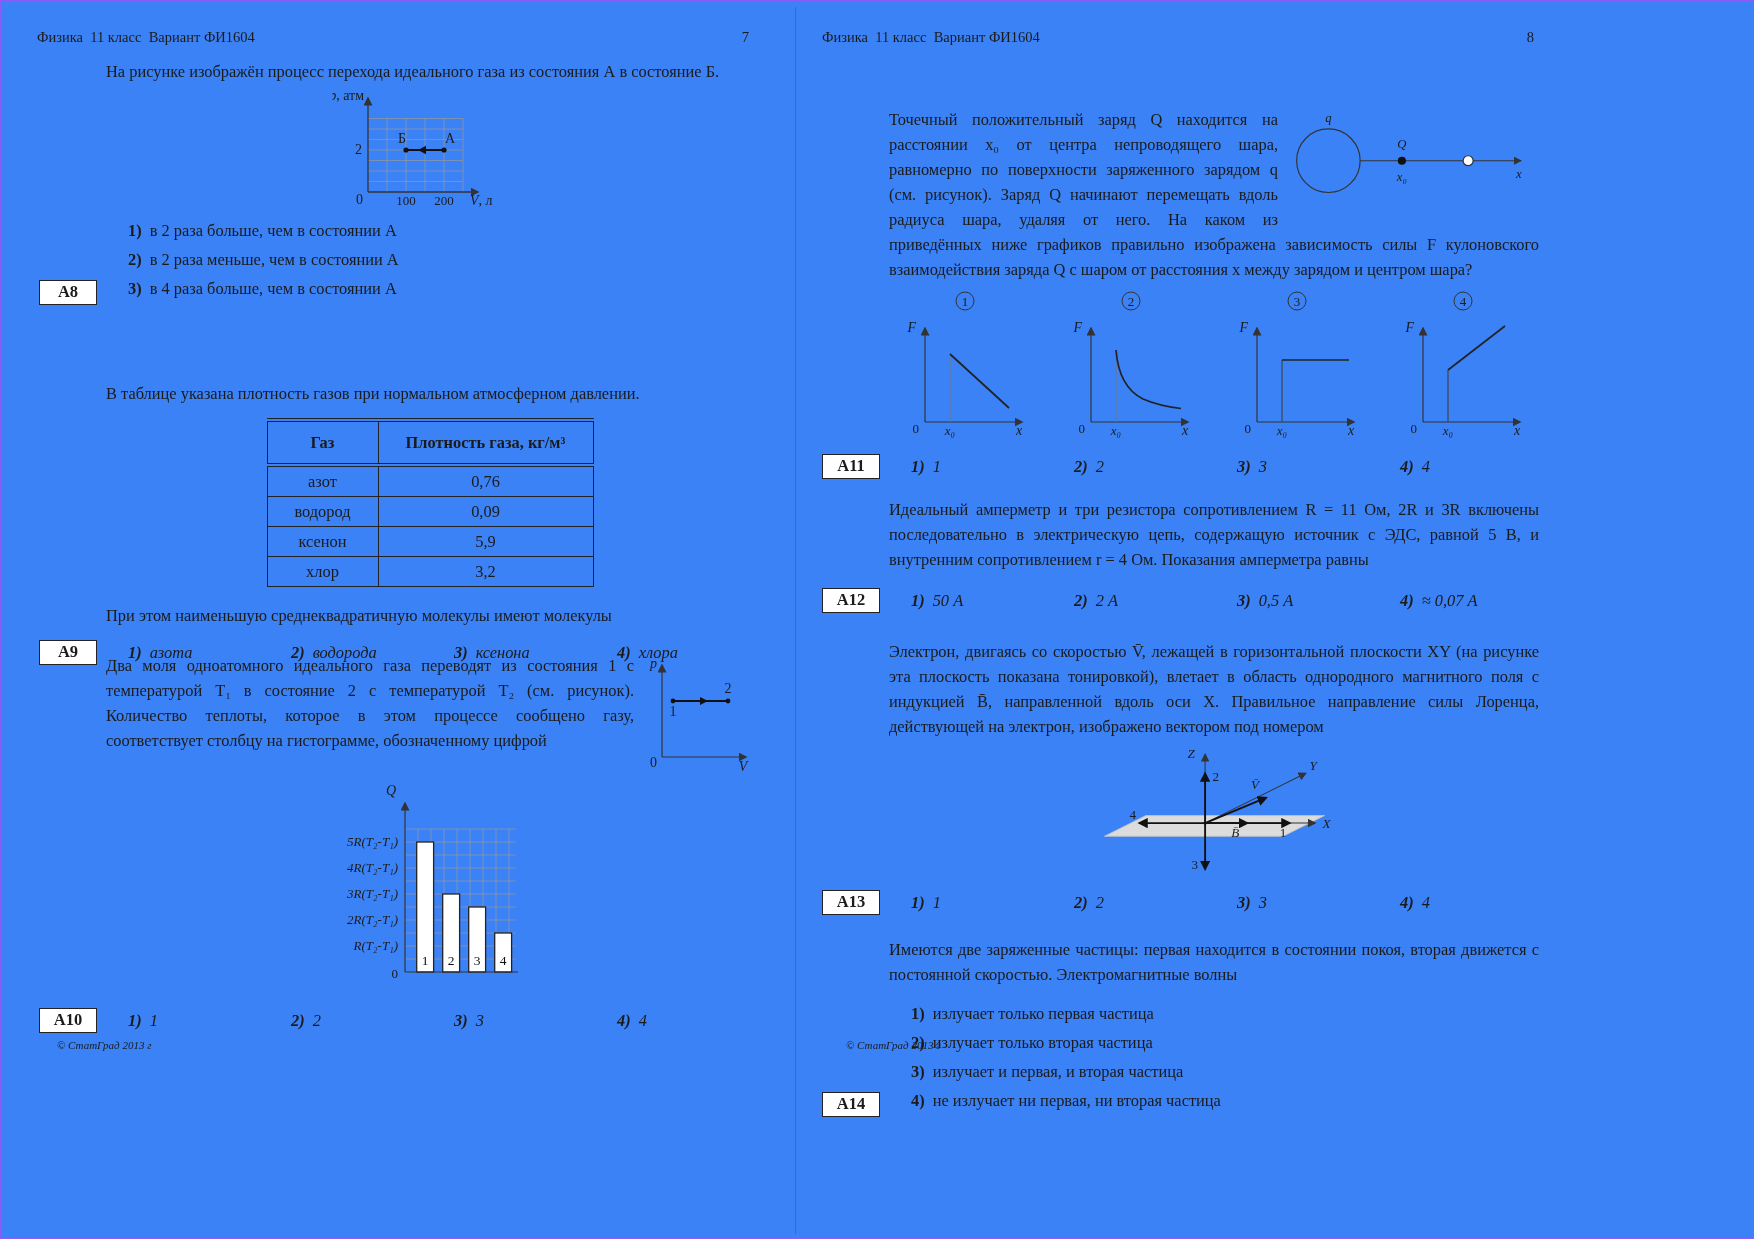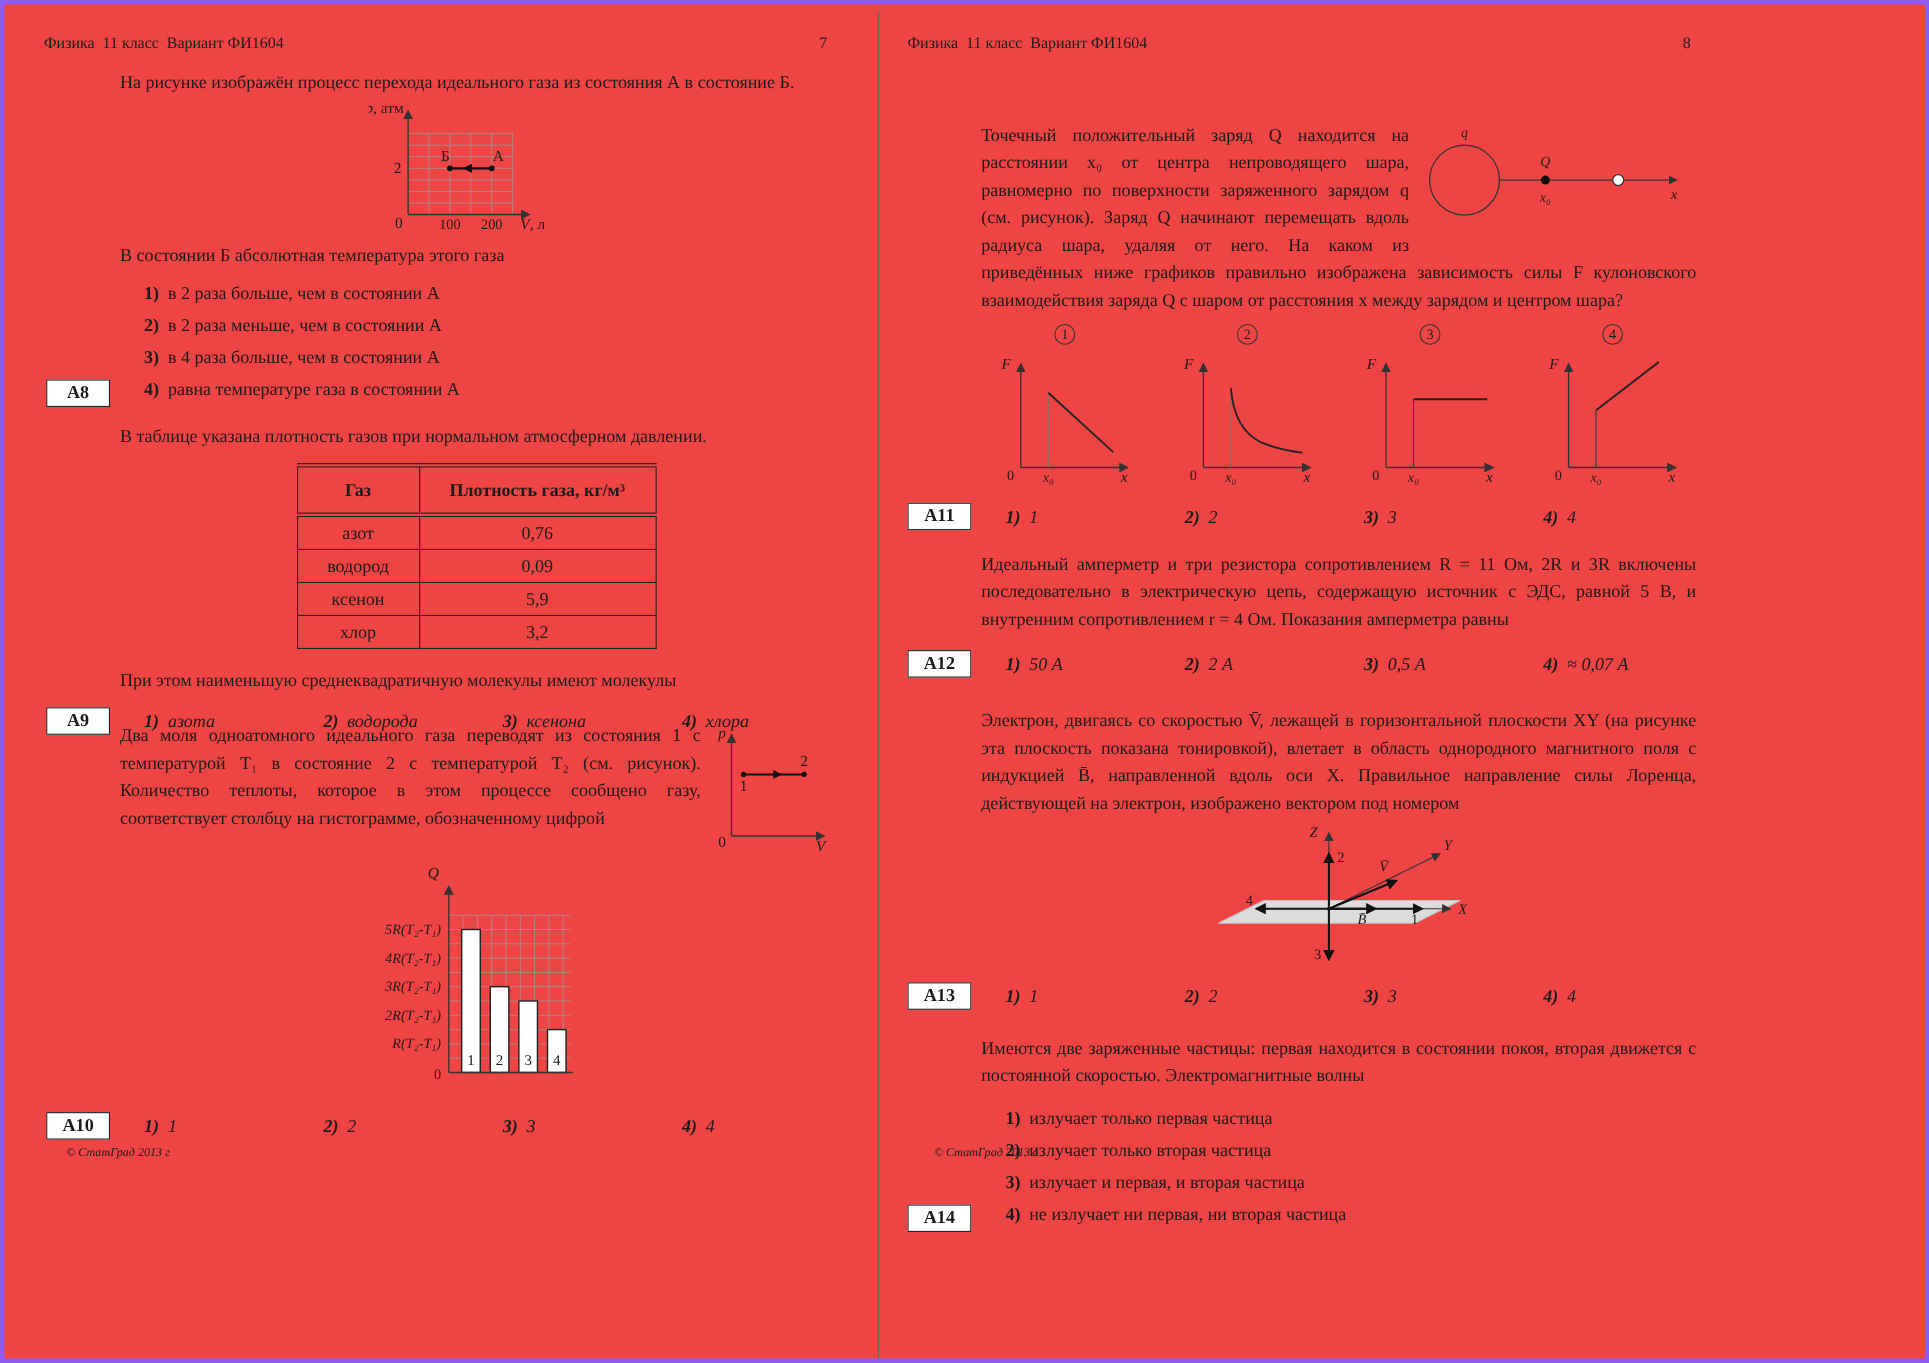--- a/index.html
+++ b/index.html
@@ -1,17 +1,17 @@
 <!DOCTYPE html>
 <html><head>
 <meta charset="utf-8">
 <style>
   html,body{margin:0;padding:0;background:#fff;}
   body{font-family:"Liberation Serif","DejaVu Serif",serif;color:#1b1b1b;}
-  .sheet{position:relative;width:1754px;height:1239px;background:#ef4444;box-sizing:border-box;border:4px solid #8b5cf6;overflow:hidden;padding-left:34px;}
+  .sheet{position:relative;width:1754px;height:1239px;background:#3b82f6;box-sizing:border-box;border:1px solid #8b5cf6;overflow:hidden;padding-left:34px;}
   .page{position:absolute;top:6px;height:1227px;box-sizing:border-box;}
   .page-left{left:6px;width:788px;}
   .page-right{left:794px;width:954px;border-left:1px solid #666;}
   .pghead{position:absolute;top:22px;display:flex;justify-content:space-between;width:712px;font-size:14.5px;white-space:pre;}
   .page-left .pghead{left:30px;}
   .page-right .pghead{left:26px;}
   .pgfoot{position:absolute;left:50px;top:1032px;font-size:11px;font-style:italic;}
   .q{position:absolute;display:flex;align-items:flex-end;}
   .page-left .q{left:32px;}
   .page-right .q{left:26px;margin-top:48px;}
@@ -93,26 +93,24 @@
             <circle cx="112" cy="62" r="2.6" fill="#111"></circle>
           <text x="32" y="12" text-anchor="end" class="svglab"><tspan class="it">p</tspan><tspan>, атм</tspan></text>
           <text x="30" y="66" text-anchor="end" class="svglab">2</text>
           <text x="31" y="116" text-anchor="end" class="svglab">0</text>
           <text x="74" y="117" text-anchor="middle" class="svglab2">100</text>
           <text x="112" y="117" text-anchor="middle" class="svglab2">200</text>
           <text x="138" y="117" text-anchor="start" class="svglab"><tspan class="it">V</tspan><tspan>, л</tspan></text>
           <text x="70" y="55" text-anchor="middle" class="svglab">Б</text>
           <text x="118" y="55" text-anchor="middle" class="svglab">А</text>
         </svg>
-        <p class="qpara2">В состоянии Б абсолютная температура этого газа</p>
         <div class="opts-v">
           <div class="opt"><b>1)</b><span>в 2 раза больше, чем в состоянии А</span></div>
           <div class="opt"><b>2)</b><span>в 2 раза меньше, чем в состоянии А</span></div>
           <div class="opt"><b>3)</b><span>в 4 раза больше, чем в состоянии А</span></div>
-          <div class="opt"><b>4)</b><span>равна температуре газа в состоянии А</span></div>
         </div>
       </div>
     </div>
 
     <div class="q" style="top:374px;">
       <div class="qbox">А9</div>
       <div class="qbody">
         <p>В таблице указана плотность газов при нормальном атмосферном давлении.</p>
         <table class="gas-table">
           <thead>

